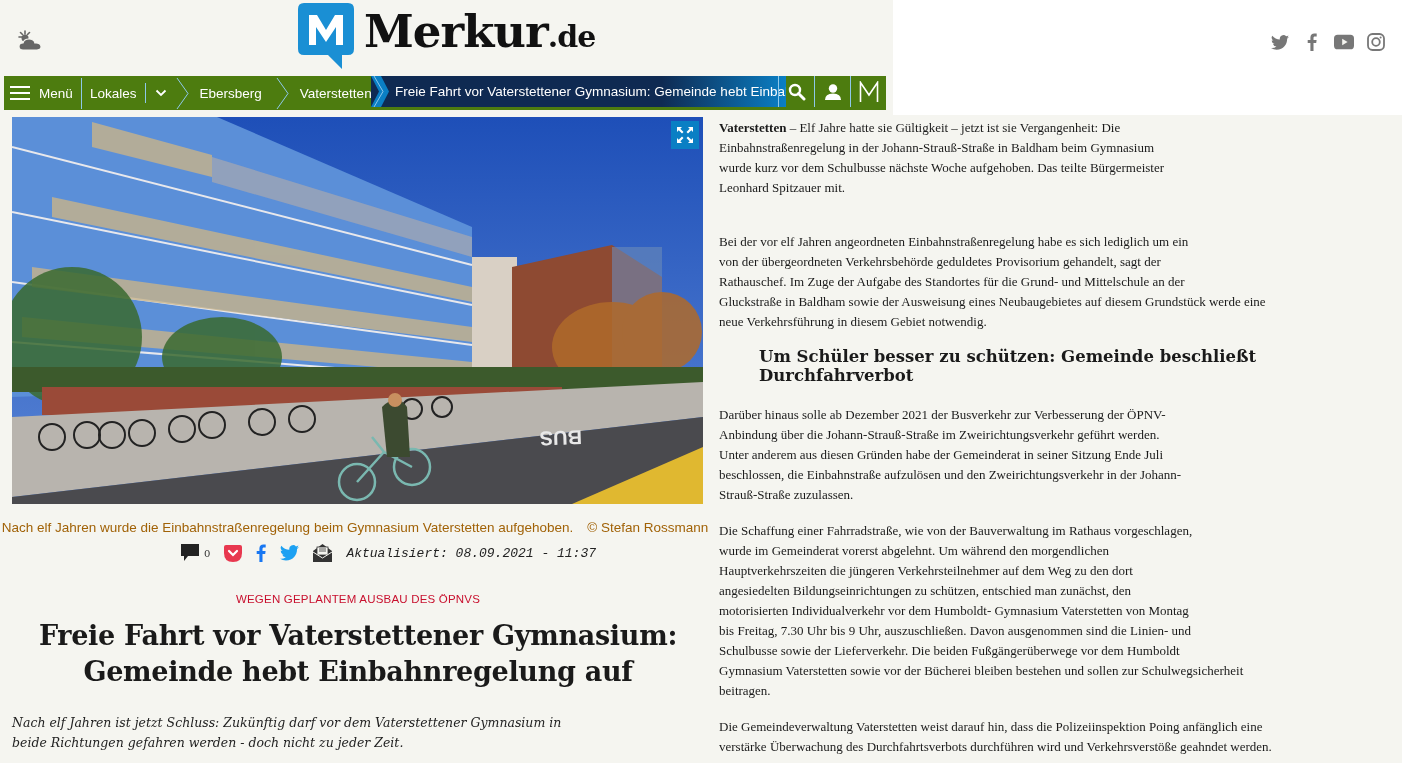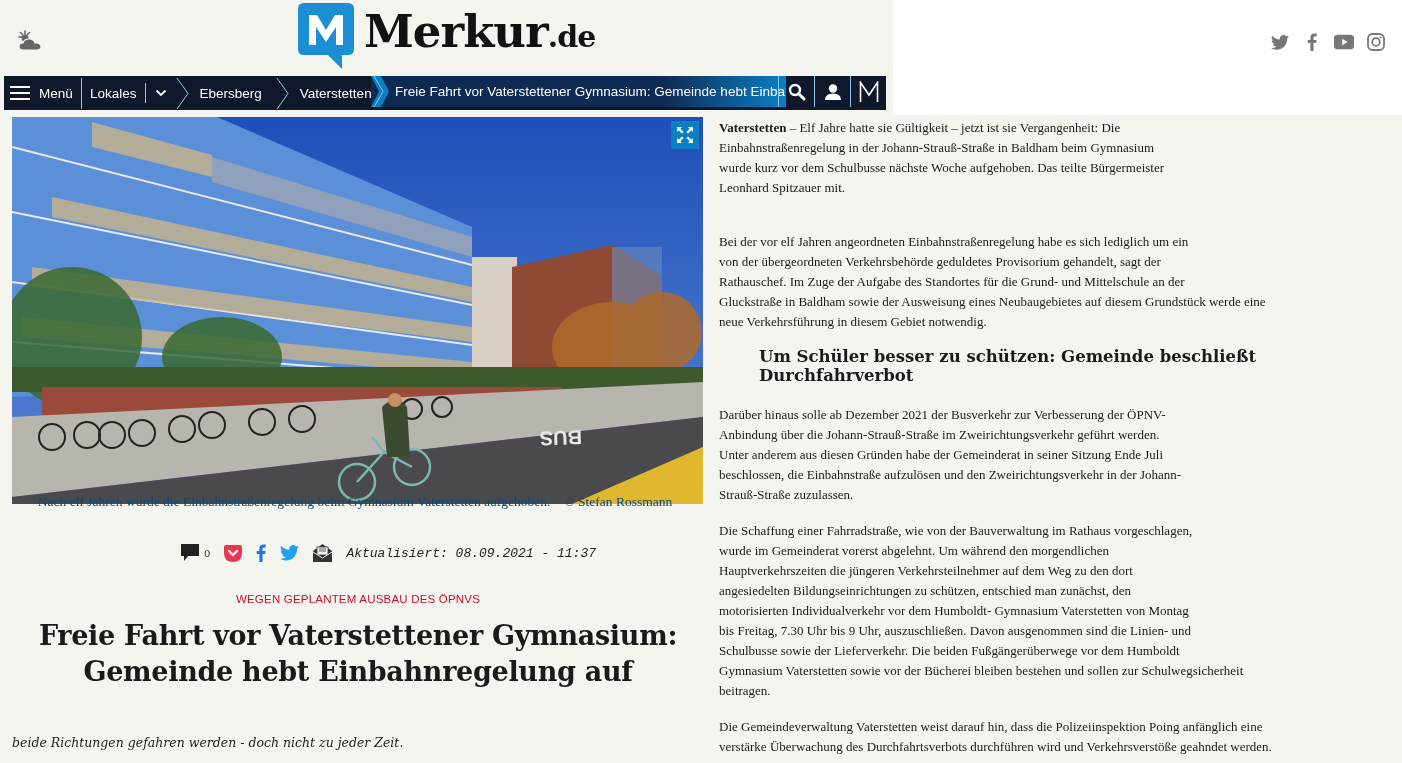--- a/index.html
+++ b/index.html
@@ -14,38 +14,38 @@
   
   .weather-icon { position: absolute; left: 17px; top: 30px; width: 28px; height: 22px; }
   .logo { position: absolute; left: 298px; top: 3px; display: flex; align-items: flex-start; }
   .logo-mark { width: 56px; height: 66px; }
   .logo-text { font-family: "DejaVu Serif", serif; font-weight: bold; font-size: 45px; color: #111; margin-left: 10px; line-height: 58px; letter-spacing: -1px; }
   .logo-text .tld { font-size: 30px; }
   .social { position: absolute; right: 16px; top: 32px; display: flex; gap: 12px; align-items: center; }
   .social span { width: 20px; height: 20px; display: inline-flex; align-items: center; justify-content: center; }
 
   
-  .nav { position: absolute; left: 4px; top: 76px; width: 882px; height: 34px; background: #0f172a; display: flex; align-items: center; color: #fff; font-family: "Liberation Sans", sans-serif; font-size: 13.5px; }
+  .nav { position: absolute; left: 4px; top: 76px; width: 882px; height: 34px; background: #4d7c0f; display: flex; align-items: center; color: #fff; font-family: "Liberation Sans", sans-serif; font-size: 13.5px; }
   .nav-item { display: flex; align-items: center; height: 31px; padding: 0 8px; position: relative; white-space: nowrap; }
   .nav-menu { width: 78px; border-right: 1px solid #8ec8ea; gap: 9px; padding-left: 6px; }
   .nav-lokales { padding-left: 8px; padding-right: 8px; text-align: right; }
   .nav-div { width: 1px; height: 20px; background: #8ec8ea; }
   .nav-chev { width: 30px; justify-content: center; }
   .crumb-sep { width: 14px; height: 31px; }
   .nav-crumb { padding: 0 14px 0 10px; }
   .nav-current { position: absolute; left: 367px; top: 0; width: 415px; height: 31px; background: linear-gradient(90deg, #0f2a52 0%, #0f2a52 70%, #0a7fc4 100%); display: flex; align-items: center; padding-left: 24px; overflow: hidden; }
   .nav-current-arrow { position: absolute; left: 367px; top: 0; width: 18px; height: 31px; }
   .nav-tools { position: absolute; right: 0; top: 0; height: 31px; display: flex; }
   .nav-tool { width: 36px; height: 31px; border-left: 1px solid #8ec8ea; display: flex; align-items: center; justify-content: center; }
 
   
   .hero { position: absolute; left: 12px; top: 117px; width: 691px; height: 387px; overflow: hidden; background: #3a5fb8; }
   .expand-btn { position: absolute; right: 4px; top: 4px; width: 28px; height: 28px; background: #0a7fc4; display: flex; align-items: center; justify-content: center; }
 
-  .caption { position: absolute; left: 0; top: 494px; width: 710px; text-align: center; font-size: 12px; color: #0c4a6e; font-family: Liberation Serif, serif; font-size: 13.5px; }
+  .caption { position: absolute; left: 0; top: 520px; width: 710px; text-align: center; font-size: 12px; color: #a16207; font-family: Liberation Sans, sans-serif; font-size: 13.5px; }
   .caption .credit { margin-left: 14px; }
 
   .meta-row { position: absolute; left: 181px; top: 542px; display: flex; align-items: center; gap: 14px; height: 22px; }
   .meta-row .comment-count { font-size: 10px; margin-left: -9px; color: #333; }
   .updated { font-family: Liberation Mono, monospace; font-style: italic; font-size: 13px; color: #222; }
 
   .kicker { position: absolute; left: 0; top: 593px; width: 716px; text-align: center; font-family: "Liberation Sans", sans-serif; font-size: 11.5px; color: #c8102e; letter-spacing: 0.2px; }
   .headline { position: absolute; left: 0; top: 618px; width: 716px; text-align: center; font-family: "DejaVu Serif", serif; font-size: 27px; line-height: 36px; color: #1a1a1a; letter-spacing: -0.3px; }
   .lead { position: absolute; left: 12px; top: 713px; width: 600px; font-family: "DejaVu Serif", serif; font-style: italic; font-size: 12.5px; line-height: 20px; color: #222; }
 
@@ -288,21 +288,21 @@
   </span>
   <span class="updated">Aktualisiert: 08.09.2021 - 11:37</span>
 </div>
 
 <div class="kicker">WEGEN GEPLANTEM AUSBAU DES ÖPNVS</div>
 <h1 class="headline">
   <span>Freie Fahrt vor Vaterstettener Gymnasium:</span><br>
   <span>Gemeinde hebt Einbahnregelung auf</span>
 </h1>
 <div class="lead">
-  <br>
+  <span>Nach elf Jahren ist jetzt Schluss: Zukünftig darf vor dem Vaterstettener Gymnasium in</span><br>
   <span>beide Richtungen gefahren werden - doch  nicht zu jeder Zeit.</span>
 </div>
 
 <div class="article" style="top:118px;">
   <b>Vaterstetten</b><span> – Elf Jahre hatte sie Gültigkeit – jetzt ist sie Vergangenheit: Die</span><br>
   <span>Einbahnstraßenregelung in der Johann-Strauß-Straße in Baldham beim Gymnasium</span><br>
   <span>wurde kurz vor dem Schulbusse nächste Woche aufgehoben. Das teilte Bürgermeister</span><br>
   <span>Leonhard Spitzauer mit.</span>
 </div>
 

